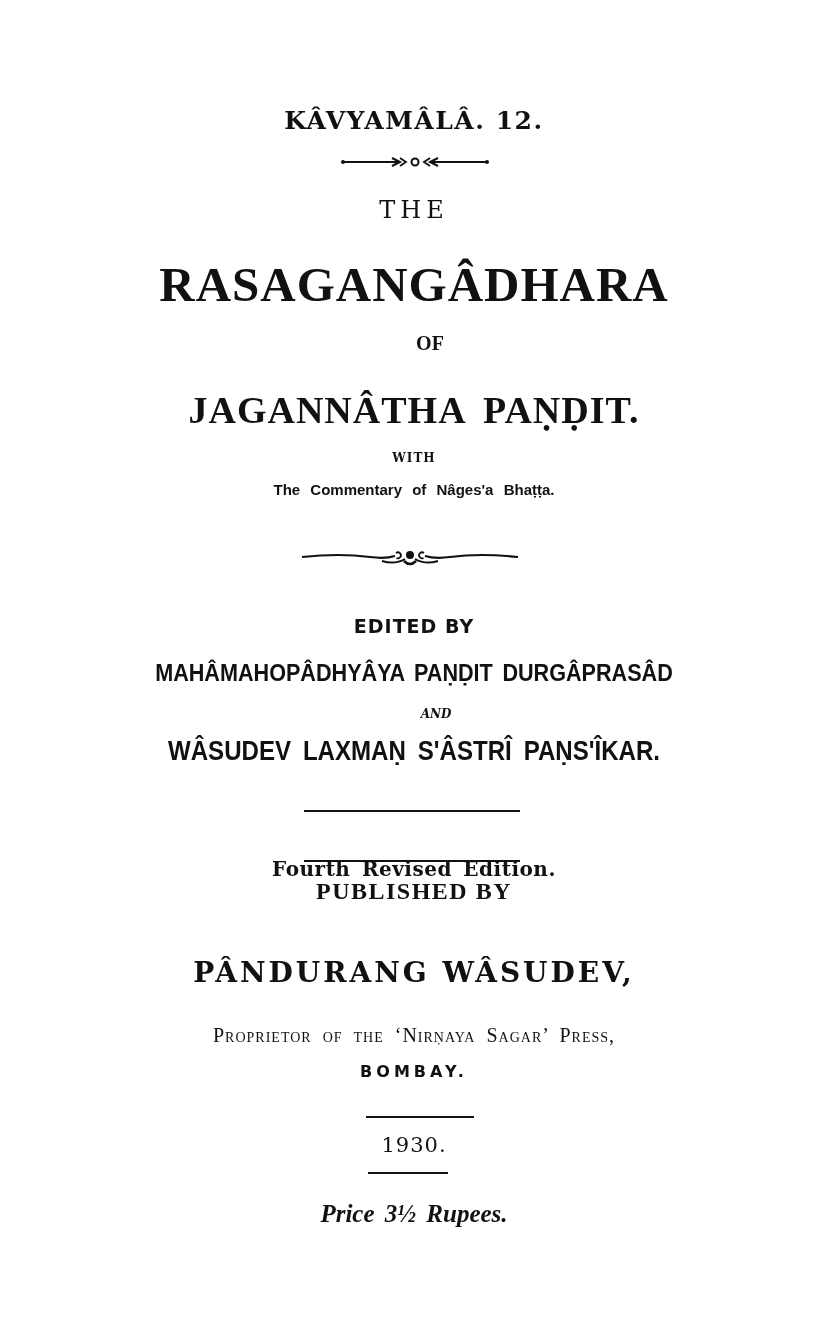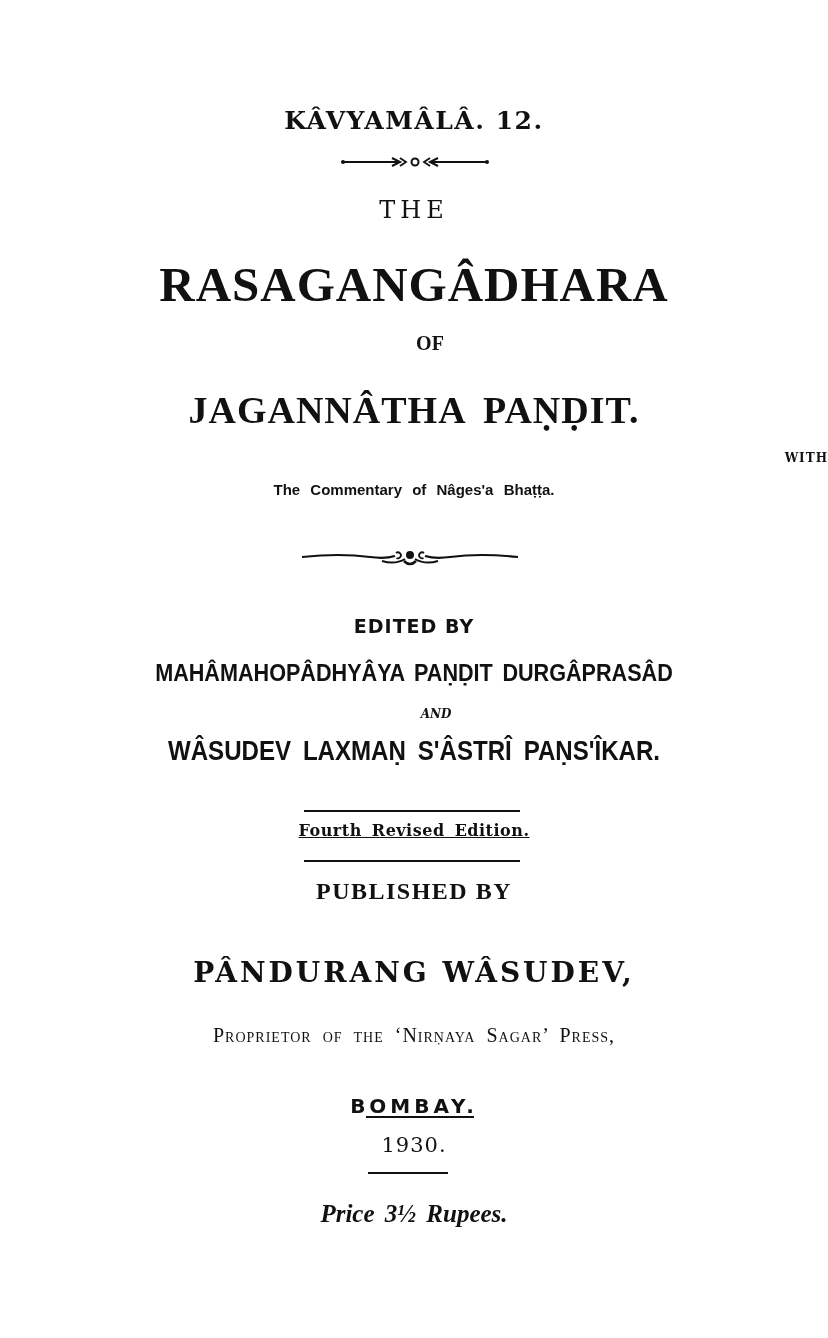--- a/index.html
+++ b/index.html
@@ -10,31 +10,31 @@
   }
   .line { position: absolute; left: 0; width: 828px; text-align: center; white-space: nowrap; }
   .rule { position: absolute; height: 2px; background: #111; }
   .orn { position: absolute; }
 
   #series { top: 106px; font-family: "DejaVu Serif", serif; font-weight: bold; font-size: 25px; letter-spacing: 1.5px; }
   #the { top: 196px; font-family: "DejaVu Serif", serif; font-size: 24px; letter-spacing: 5px; }
   #title { top: 256px; font-family: "Liberation Serif", serif; font-weight: bold; font-size: 49px; letter-spacing: 1px; }
   #of { top: 332px; font-family: "Liberation Serif", serif; font-weight: bold; font-size: 20px; padding-left: 16px; }
   #author { top: 388px; font-family: "Liberation Serif", serif; font-weight: bold; font-size: 38px; letter-spacing: 1px; word-spacing: 8px; }
-  #with { top: 451px; font-family: "DejaVu Serif", serif; font-weight: bold; font-size: 12px; letter-spacing: 1px; text-align: right; }
+  #with { top: 451px; font-family: "DejaVu Serif", serif; font-weight: bold; font-size: 12px; letter-spacing: 1px; }
   #commentary { top: 481px; font-family: Liberation Sans, sans-serif; font-weight: bold; font-size: 15px; word-spacing: 6px; }
   #edited { top: 615px; font-family: "DejaVu Sans", sans-serif; font-weight: bold; font-size: 19px; letter-spacing: 1px; }
   #editor1 { top: 659px; font-family: "Liberation Sans", sans-serif; font-weight: bold; font-size: 24px; transform: scaleX(0.9); transform-origin: center; word-spacing: 4px; }
   #and { top: 707px; font-family: "DejaVu Serif", serif; font-weight: bold; font-size: 12px; font-style: italic; padding-left: 22px; }
   #editor2 { top: 735px; font-family: "Liberation Sans", sans-serif; font-weight: bold; font-size: 28px; transform: scaleX(0.86); transform-origin: center; word-spacing: 6px; }
-  #edition { top: 821px; font-family: "DejaVu Serif", serif; font-weight: bold; font-size: 16px; letter-spacing: 0.5px; word-spacing: 4px; text-decoration: underline; }
+  #edition { top: 857px; font-family: "DejaVu Serif", serif; font-weight: bold; font-size: 20px; letter-spacing: 0.5px; word-spacing: 4px; }
   #published { top: 878px; font-family: Liberation Serif, serif; font-weight: bold; font-size: 24px; letter-spacing: 1.5px; }
   #publisher { top: 956px; font-family: "DejaVu Serif", serif; font-size: 28px; letter-spacing: 3px; font-weight: bold; }
   #proprietor { top: 1024px; font-family: "Liberation Serif", serif; font-size: 20px; font-variant: small-caps; letter-spacing: 1px; word-spacing: 5px; }
-  #city { top: 1062px; font-family: "DejaVu Sans", sans-serif; font-weight: bold; font-size: 20px; letter-spacing: 4px; margin-top: 32px; }
+  #city { top: 1062px; font-family: "DejaVu Sans", sans-serif; font-weight: bold; font-size: 16px; letter-spacing: 4px; }
   #year { top: 1133px; font-family: "DejaVu Serif", serif; font-size: 21px; letter-spacing: 1px; }
   #price { top: 1200px; font-family: "Liberation Serif", serif; font-style: italic; font-weight: bold; font-size: 25px; word-spacing: 4px; }
 </style>
 </head>
 <body>
 
 <div class="line" id="series">KÂVYAMÂLÂ. 12.</div>
 
 <svg class="orn" style="left:340px;top:155px" width="150" height="14" viewBox="0 0 150 14">
   <line x1="2" y1="7" x2="58" y2="7" stroke="#111" stroke-width="2"></line>

